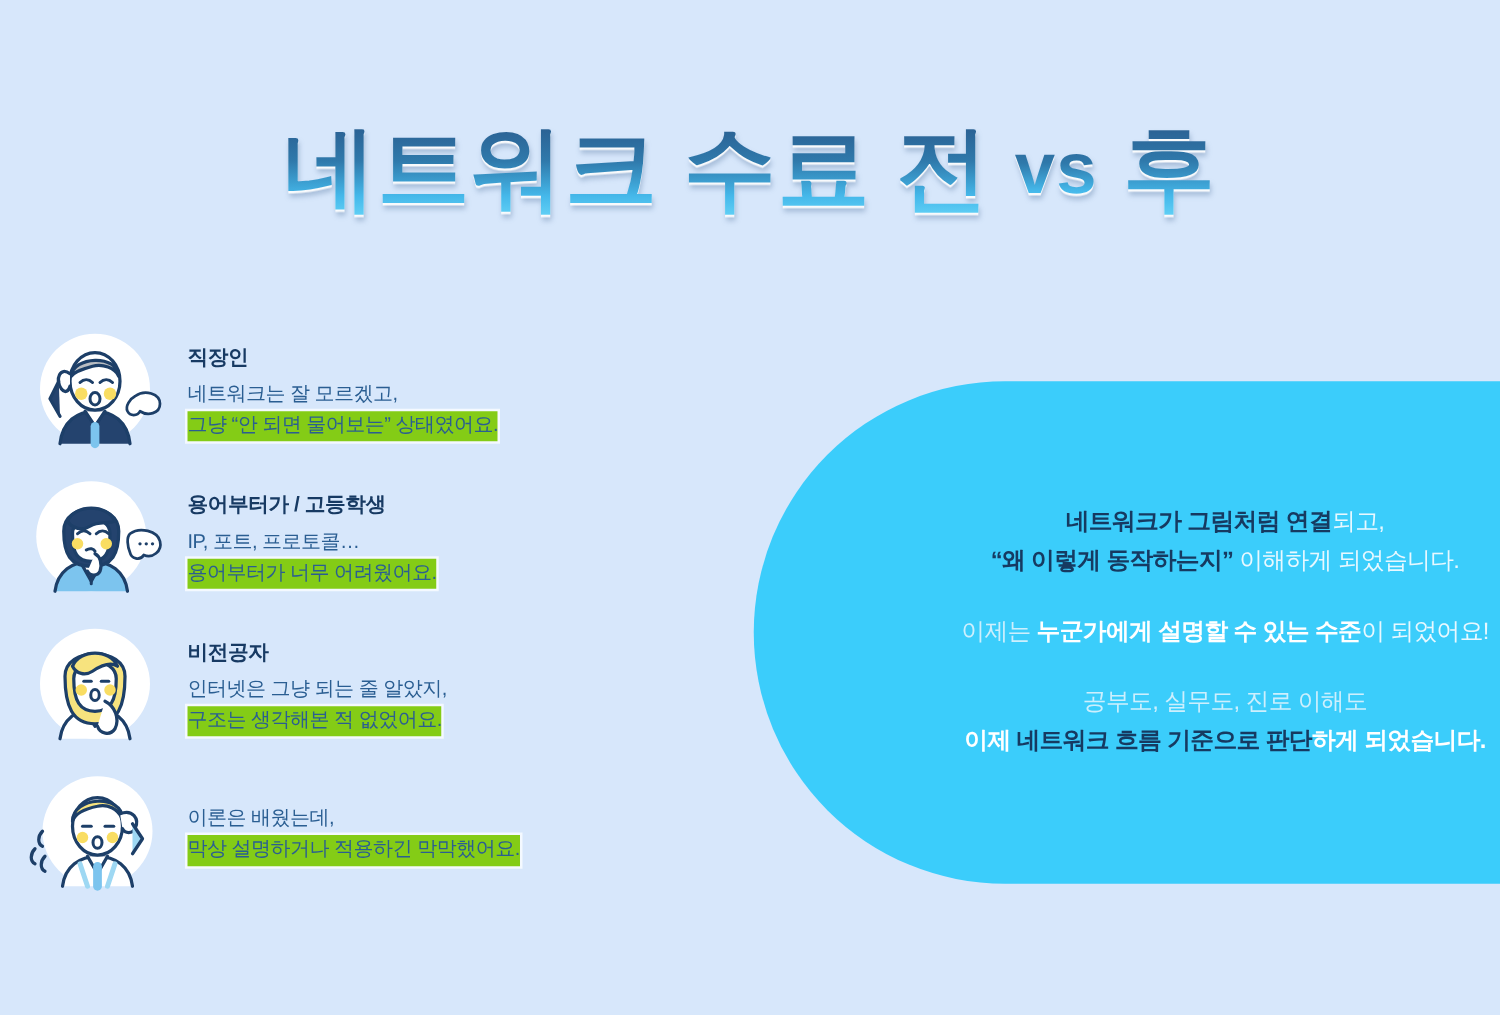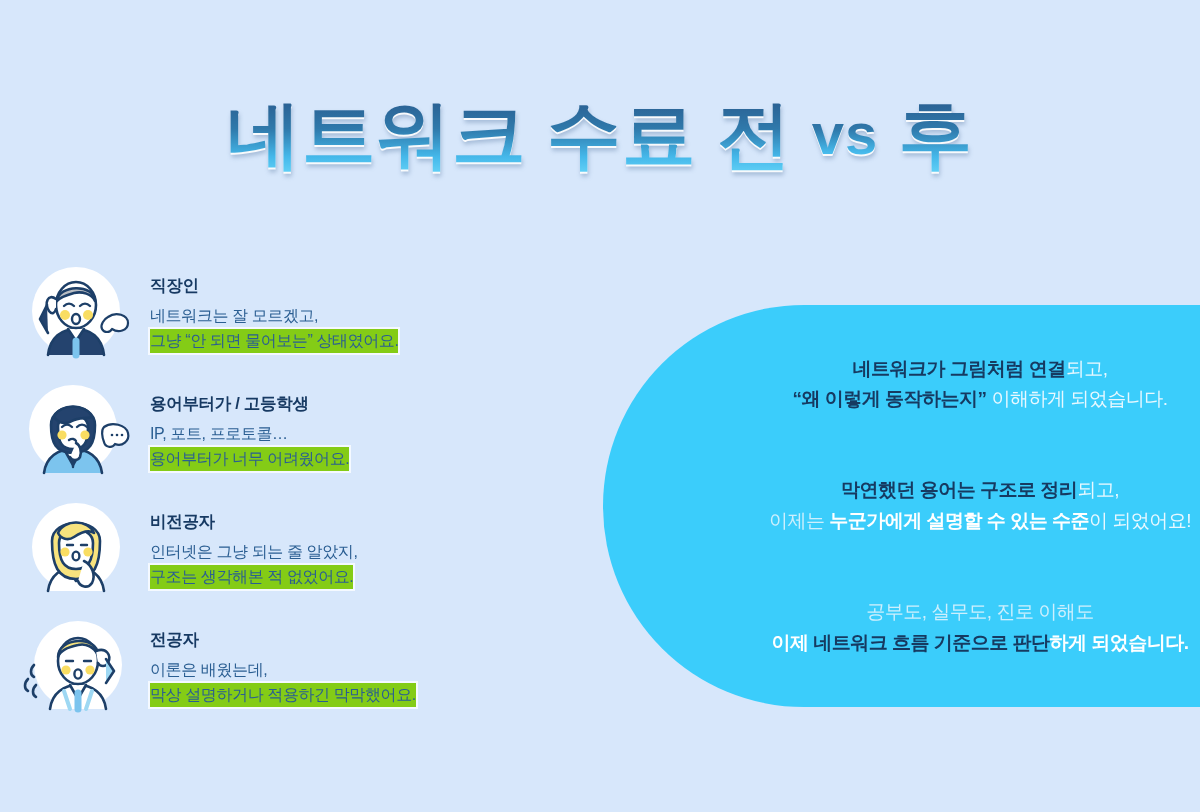--- a/index.html
+++ b/index.html
@@ -100,21 +100,20 @@
     border-radius:201px 0 0 201px;
   }
   #panel-inner {
     position:absolute;
     left:175px; right:18px; top:0; bottom:0;
     display:flex;
     flex-direction:column;
     justify-content:center;
     align-items:center;
     text-align:center;
-    gap:34px;
   }
   .para {
     margin-bottom:26px;
     line-height:1.62;
   }
   .para:last-child { margin-bottom:0; }
   .pline {
     font-size:19px;
     letter-spacing:-0.5px;
     white-space:nowrap;
@@ -241,36 +240,34 @@
             <ellipse cx="60" cy="61" rx="3.6" ry="4.6" fill="#ffffff" stroke="#1d3f68" stroke-width="2.4"></ellipse>
             <path d="M78 38 C88 34 94 42 90 50 C88 54 82 54 80 50" fill="#ffffff" stroke="#1d3f68"></path>
             <path d="M88 46 L96 58 L88 70" fill="#9ed8f3" stroke="#1d3f68"></path>
             <path d="M16 52 C12 56 12 62 16 64" stroke="#1d3f68" stroke-width="2.6"></path>
             <path d="M10 66 C6 70 6 76 10 78" stroke="#1d3f68" stroke-width="2.6"></path>
             <path d="M18 72 C14 76 14 82 18 84" stroke="#1d3f68" stroke-width="2.6"></path>
           </g>
         </svg>
       </div>
       <div class="person-text">
-        <div class="person-role">전공자</div>
         <span class="person-line">이론은 배웠는데,</span>
         <span class="person-line hl">막상 설명하거나 적용하긴 막막했어요.</span>
       </div>
     </div>
 
   </div>
 
   <div id="blue-panel">
     <div id="panel-inner">
       <div class="para">
         <div class="pline"><span class="t-navy">네트워크가 그림처럼 연결</span><span class="t-palew">되고,</span></div>
         <div class="pline"><span class="t-navy">“왜 이렇게 동작하는지”</span><span class="t-palew"> 이해하게 되었습니다.</span></div>
       </div>
       <div class="para">
-        <div class="pline"><span class="t-navy">막연했던 용어는 구조로 정리</span><span class="t-palew">되고,</span></div>
         <div class="pline"><span class="t-pale">이제는 </span><span class="t-white">누군가에게 설명할 수 있는 수준</span><span class="t-palew">이 되었어요!</span></div>
       </div>
       <div class="para">
         <div class="pline"><span class="t-pale">공부도, 실무도, 진로 이해도</span></div>
         <div class="pline"><span class="t-white">이제 </span><span class="t-navy">네트워크 흐름 기준으로 판단</span><span class="t-white">하게 되었습니다.</span></div>
       </div>
     </div>
   </div>
 
 </div>

